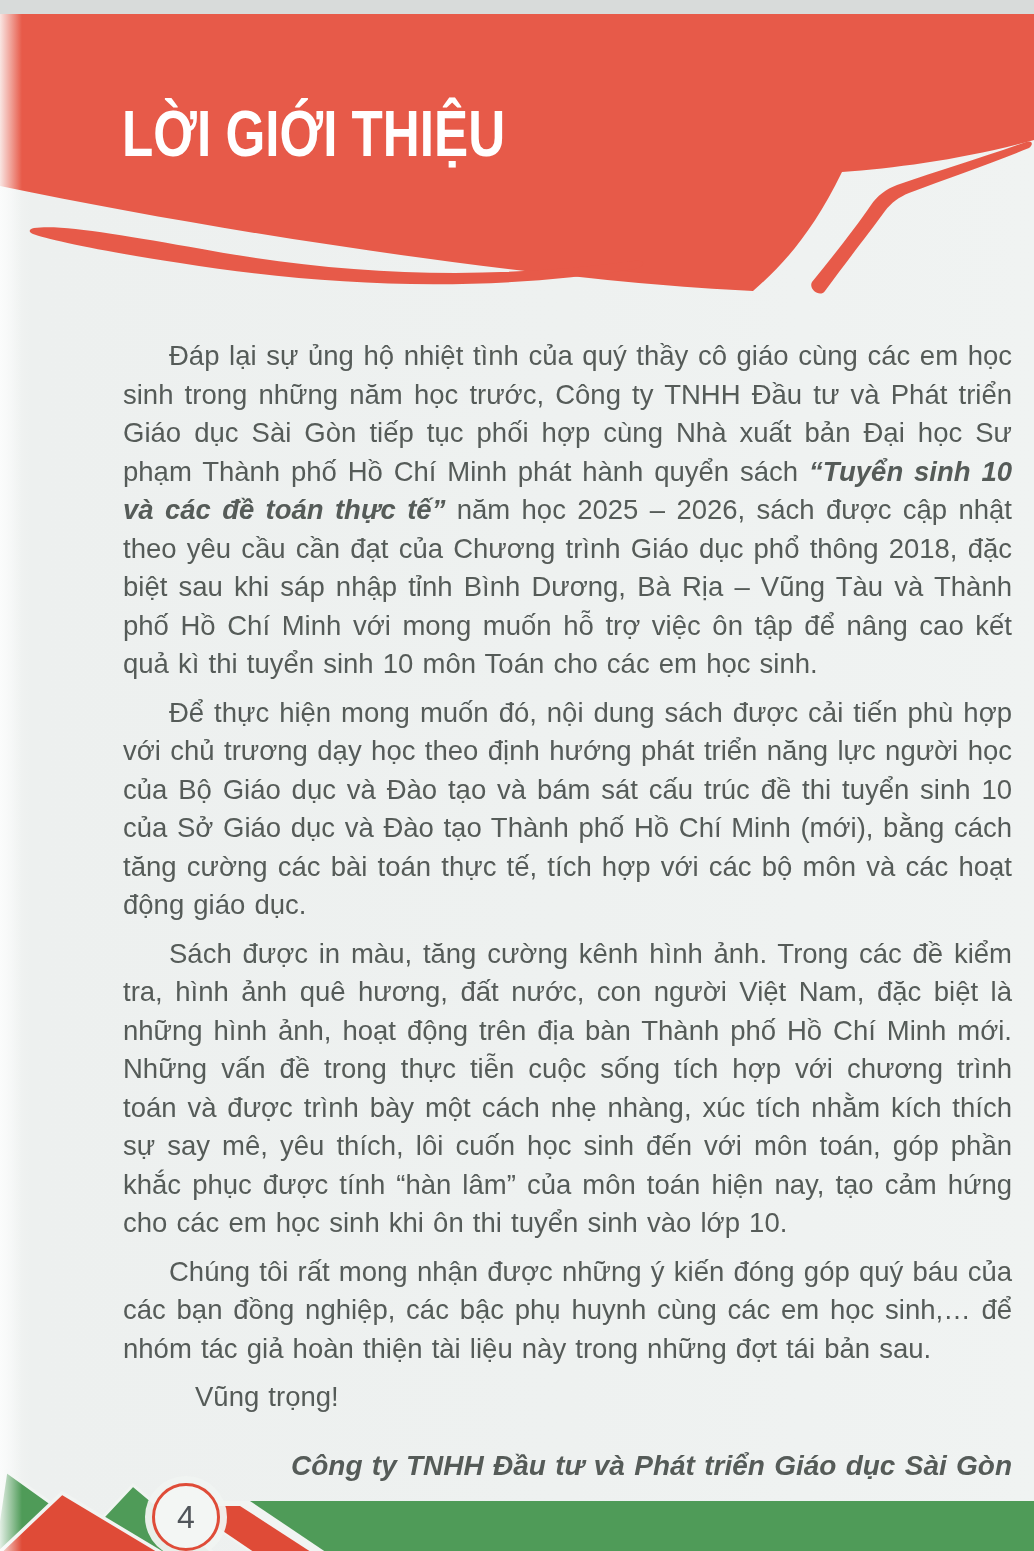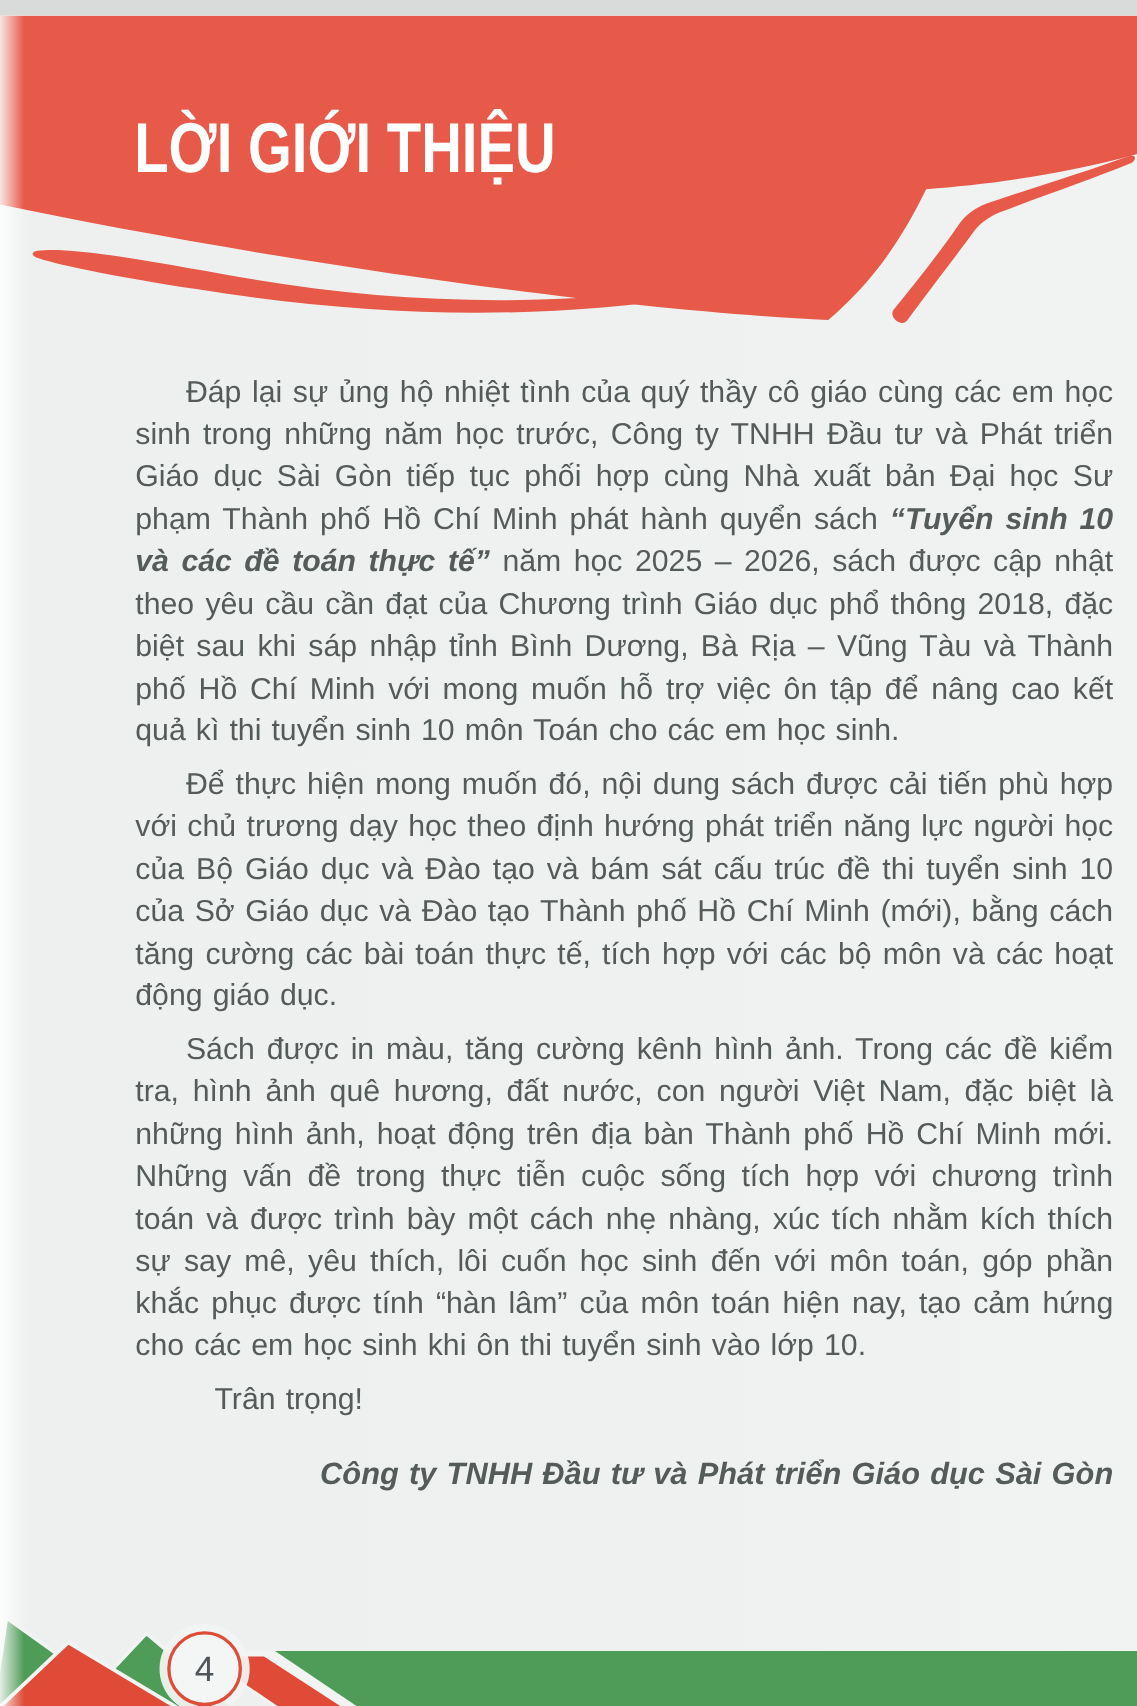--- a/index.html
+++ b/index.html
@@ -80,22 +80,23 @@
              C28 218 29 215 34 214 Z"></path>
   </svg>
 
   <div class="page-title">LỜI GIỚI THIỆU</div>
 
   <div class="body-col">
     <div>
         <p><span>Đáp lại sự ủng hộ nhiệt tình của quý thầy cô giáo cùng các em học sinh trong những năm học trước, Công ty TNHH Đầu tư và Phát triển Giáo dục Sài Gòn tiếp tục phối hợp cùng Nhà xuất bản Đại học Sư phạm Thành phố Hồ Chí Minh phát hành quyển sách </span><span class="bi">“Tuyển sinh 10 và các đề toán thực tế”</span><span> năm học 2025 – 2026, sách được cập nhật theo yêu cầu cần đạt của Chương trình Giáo dục phổ thông 2018, đặc biệt sau khi sáp nhập tỉnh Bình Dương, Bà Rịa – Vũng Tàu và Thành phố Hồ Chí Minh với mong muốn hỗ trợ việc ôn tập để nâng cao kết quả kì thi tuyển sinh 10 môn Toán cho các em học sinh.</span></p>
         <p><span>Để thực hiện mong muốn đó, nội dung sách được cải tiến phù hợp với chủ trương dạy học theo định hướng phát triển năng lực người học của Bộ Giáo dục và Đào tạo và bám sát cấu trúc đề thi tuyển sinh 10 của Sở Giáo dục và Đào tạo Thành phố Hồ Chí Minh (mới), bằng cách tăng cường các bài toán thực tế, tích hợp với các bộ môn và các hoạt động giáo dục.</span></p>
         <p><span>Sách được in màu, tăng cường kênh hình ảnh. Trong các đề kiểm tra, hình ảnh quê hương, đất nước, con người Việt Nam, đặc biệt là những hình ảnh, hoạt động trên địa bàn Thành phố Hồ Chí Minh mới. Những vấn đề trong thực tiễn cuộc sống tích hợp với chương trình toán và được trình bày một cách nhẹ nhàng, xúc tích nhằm kích thích sự say mê, yêu thích, lôi cuốn học sinh đến với môn toán, góp phần khắc phục được tính “hàn lâm” của môn toán hiện nay, tạo cảm hứng cho các em học sinh khi ôn thi tuyển sinh vào lớp 10.</span></p>
+        <p><span>Chúng tôi rất mong nhận được những ý kiến đóng góp quý báu của các bạn đồng nghiệp, các bậc phụ huynh cùng các em học sinh,… để nhóm tác giả hoàn thiện tài liệu này trong những đợt tái bản sau.</span></p>
       </div>
-    <p class="closing">Trân trọng!</p>
+    <p class="closing">Vũng trọng!</p>
     <p class="signature">Công ty TNHH Đầu tư và Phát triển Giáo dục Sài Gòn</p>
   </div>
 
   <svg class="footer-svg" viewBox="0 0 1034 100" preserveAspectRatio="none" aria-hidden="true">
 
     <polygon fill="var(--green)" points="240,36 1034,36 1034,88 317,88"></polygon>
 
     <rect x="330" y="90.5" width="704" height="2.5" fill="var(--yellow-line)"></rect>
 
     <rect x="325" y="95" width="709" height="5" fill="var(--footer-red)"></rect>

